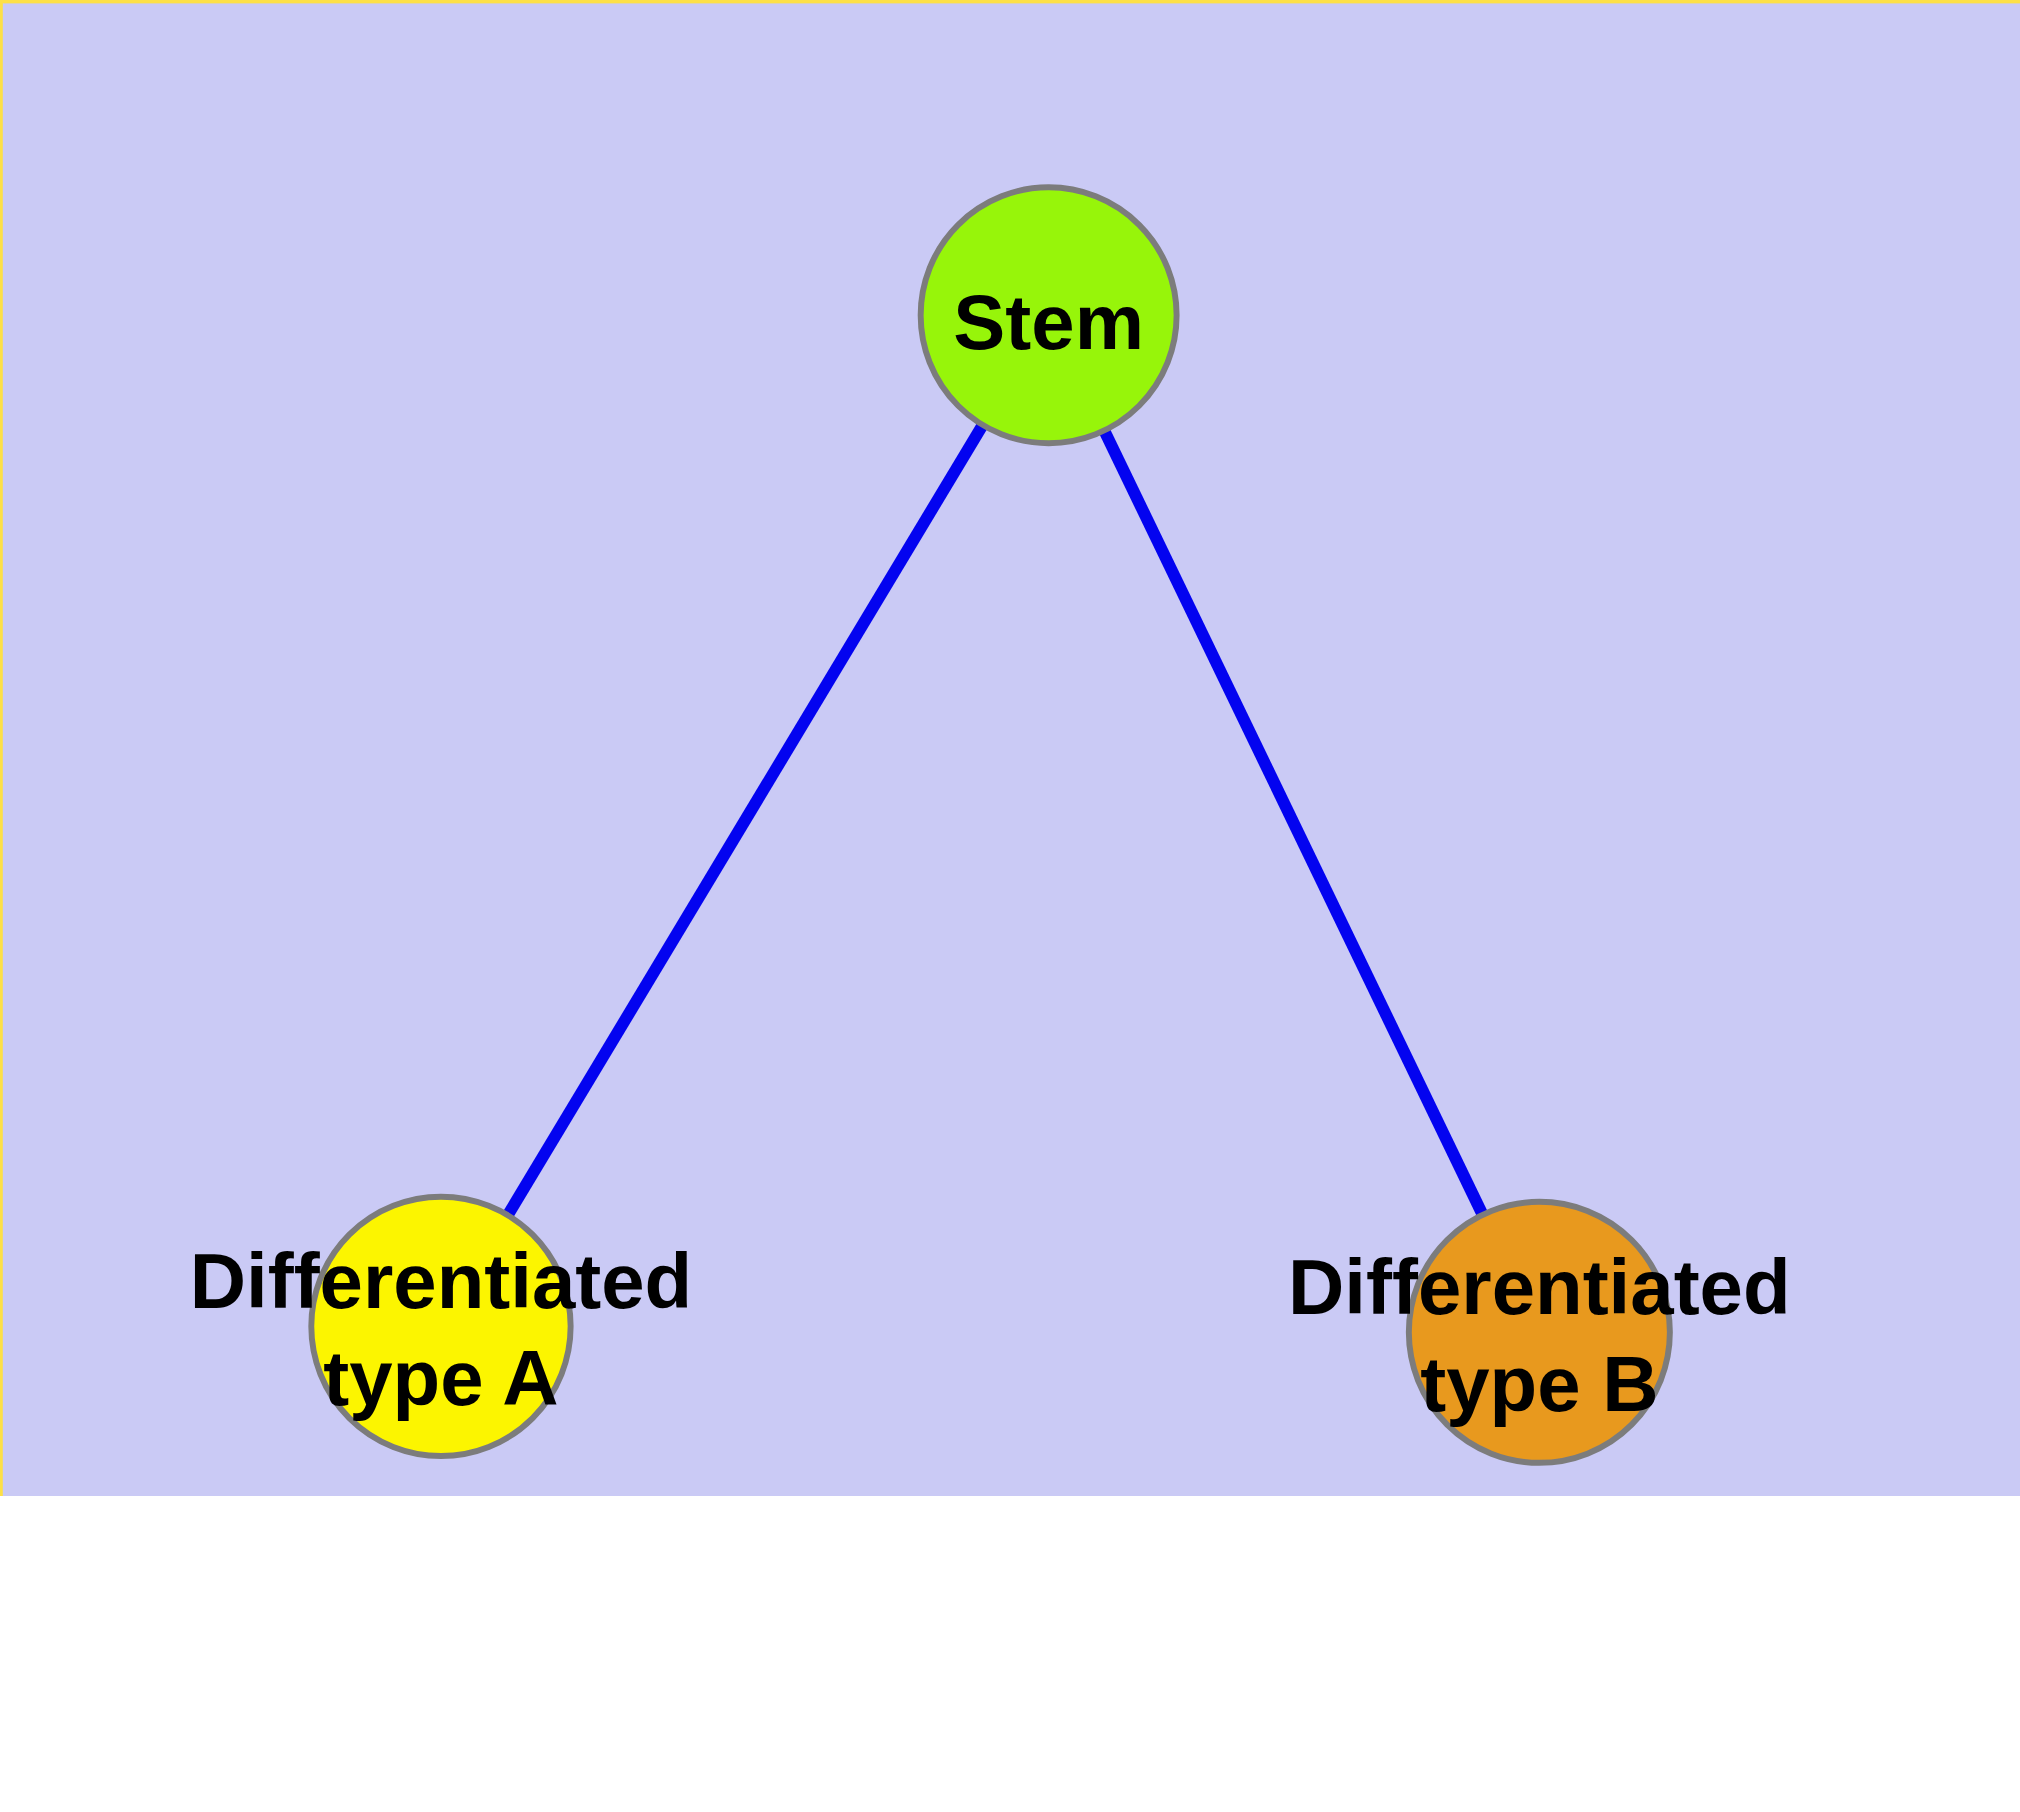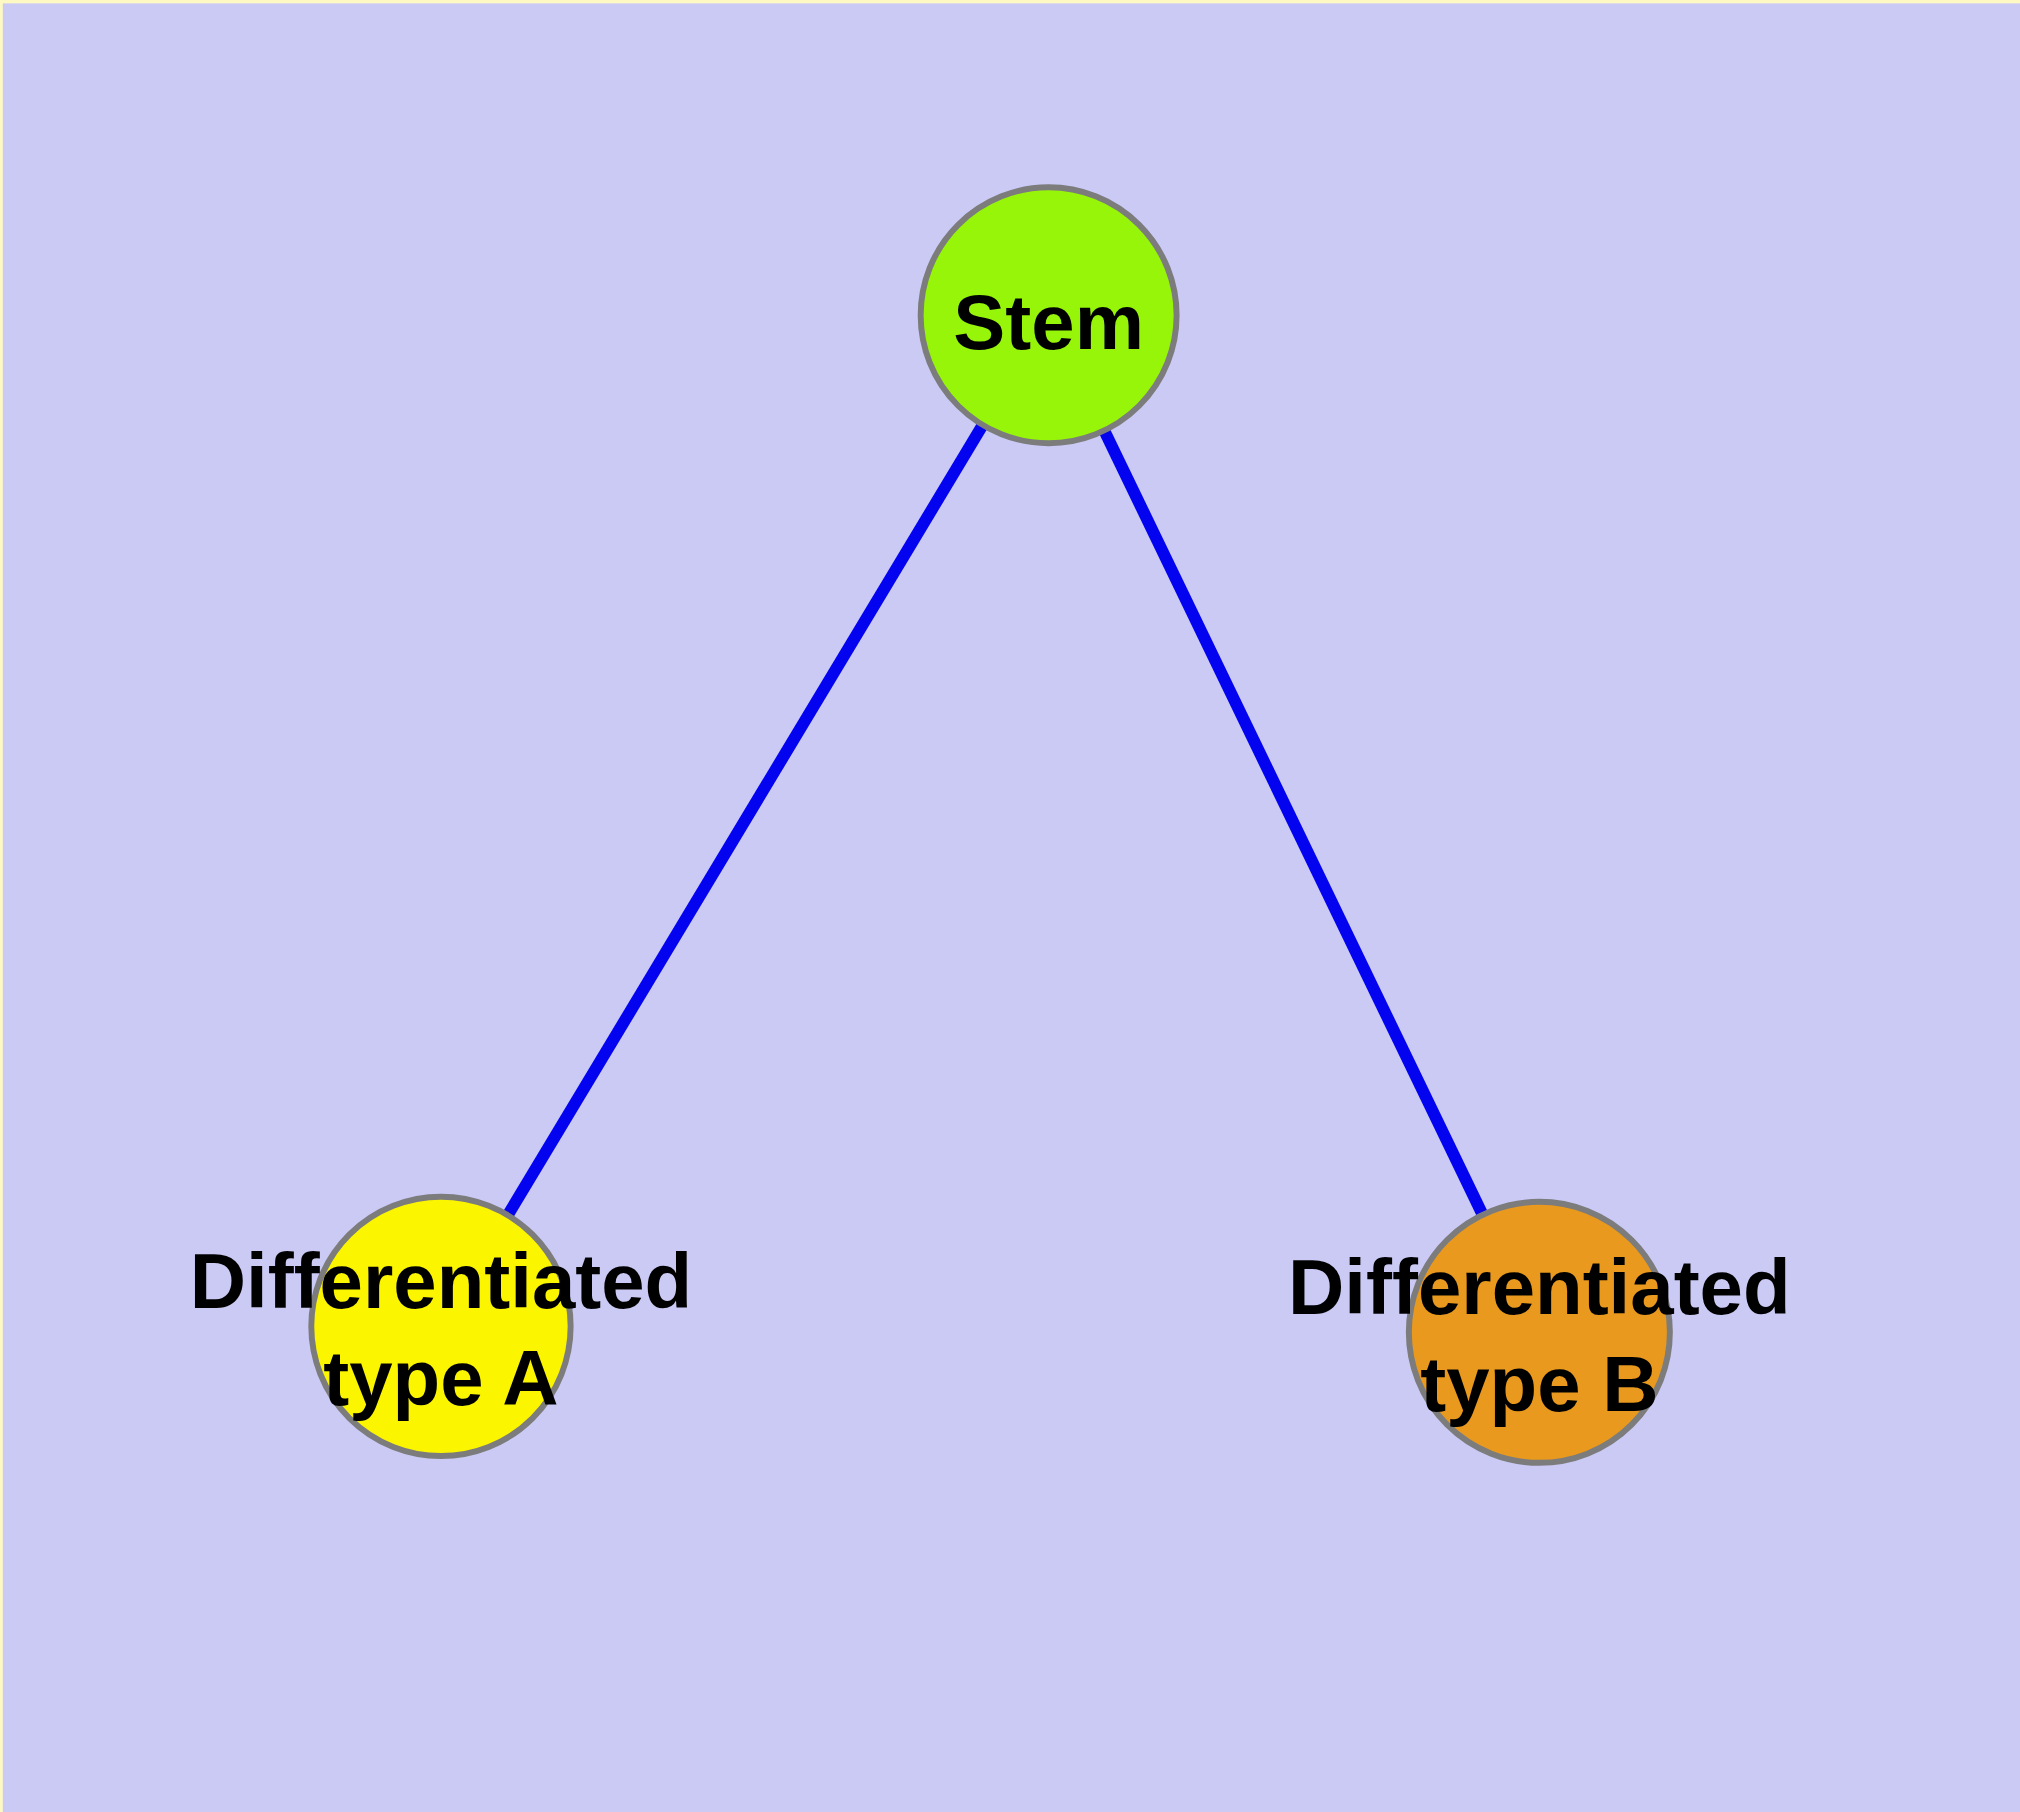--- a/index.html
+++ b/index.html
@@ -3,22 +3,22 @@
 <meta charset="utf-8">
 <style>
   html, body {
     margin: 0;
     padding: 0;
     background: #ffffff;
   }
   .canvas-wrap {
     position: relative;
     width: 2021px;
-    height: 1812px;
-    background: #fef9c3;
+    height: 1496px;
+    background: #fde047;
     overflow: hidden;
   }
   svg.diagram {
     display: block;
     width: 2021px;
     height: 1812px;
   }
   svg.diagram text {
     font-family: "Liberation Sans", "DejaVu Sans", sans-serif;
     font-weight: bold;

